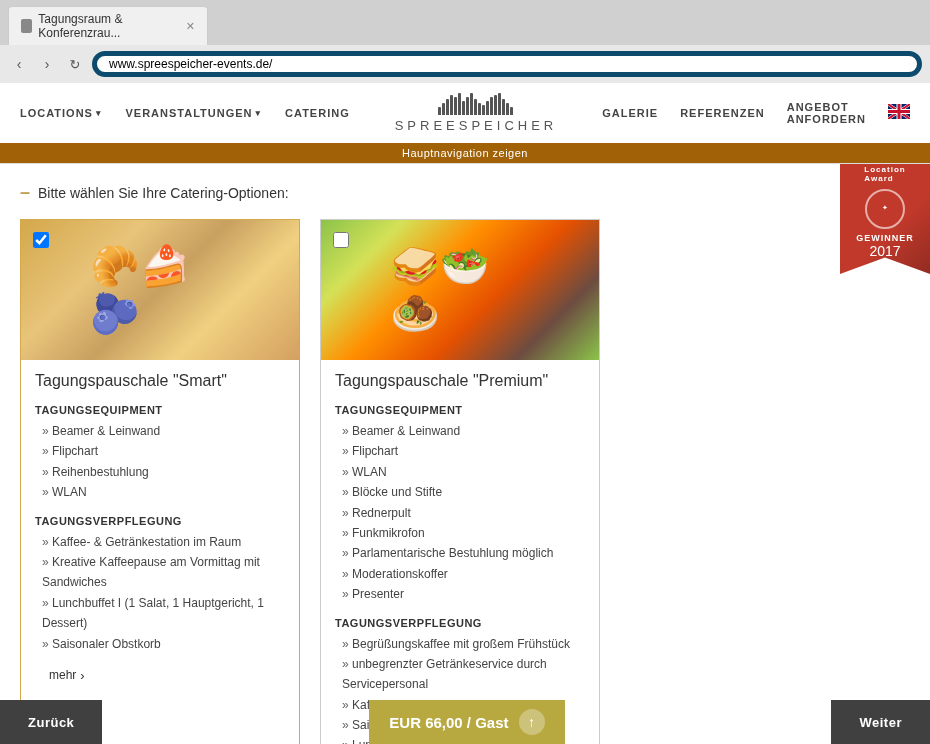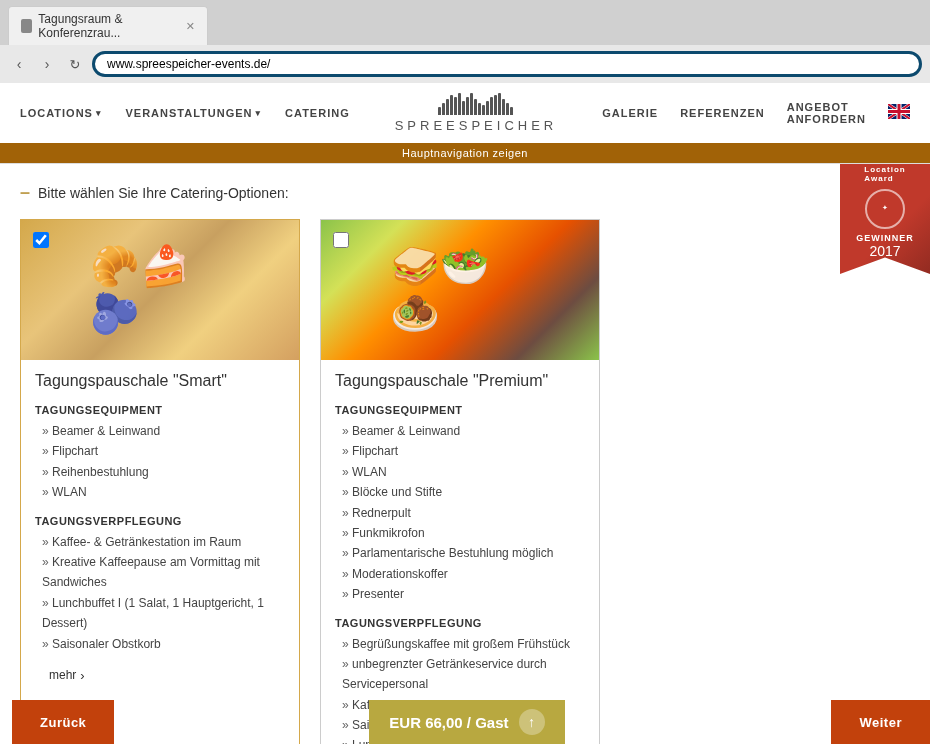--- a/index.html
+++ b/index.html
@@ -43,21 +43,21 @@
     .refresh-btn {
       width: 22px; height: 22px;
       background: none; border: none;
       cursor: pointer;
       font-size: 13px;
       color: #555;
     }
     .address-bar {
       flex: 1;
       height: 26px;
-      border: 3px solid #0c4a6e;
+      border: 5px solid #0c4a6e;
       border-radius: 13px;
       padding: 0 12px;
       font-size: 12px;
       background: #fff;
       outline: none;
     }
 
     
     .site-header {
       border-bottom: 1px solid #ddd;
@@ -289,32 +289,31 @@
       left: 0;
       right: 0;
       height: 44px;
       display: flex;
       justify-content: space-between;
       align-items: center;
       z-index: 101;
       pointer-events: none;
     }
     .footer-btn {
-      background: #c2410c;
+      background: #404040;
       color: #fff;
       border: none;
       height: 44px;
       padding: 9px 28px;
       font-size: 13px;
       font-weight: bold;
       letter-spacing: 0.5px;
       cursor: pointer;
       pointer-events: all;
       text-transform: none;
-      margin-left: 12px;
     }
     .footer-center {
       background: #b8a840;
       color: #fff;
       height: 44px;
       display: flex;
       align-items: center;
       gap: 10px;
       padding: 0 20px;
       font-size: 15px;

